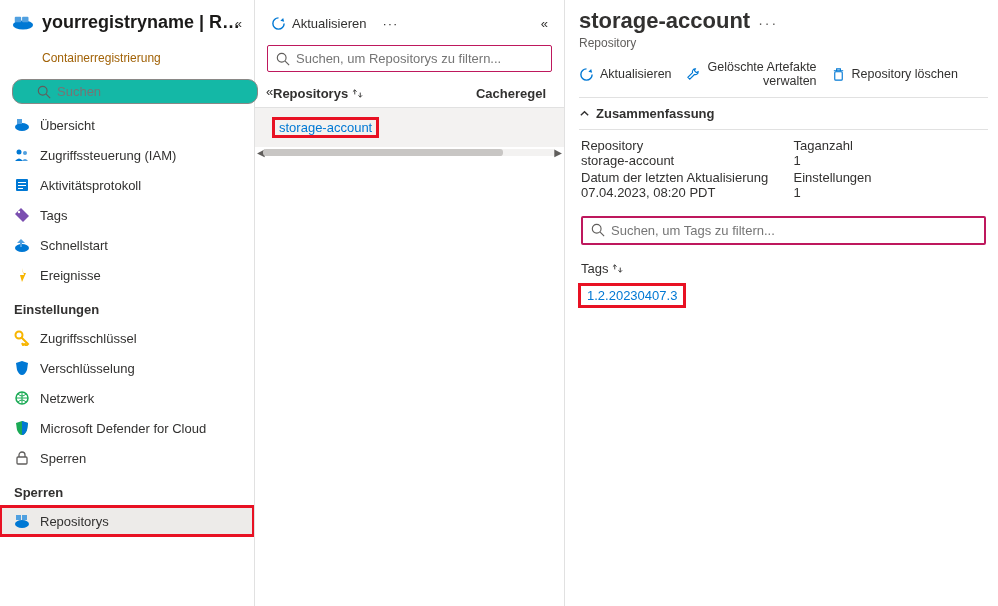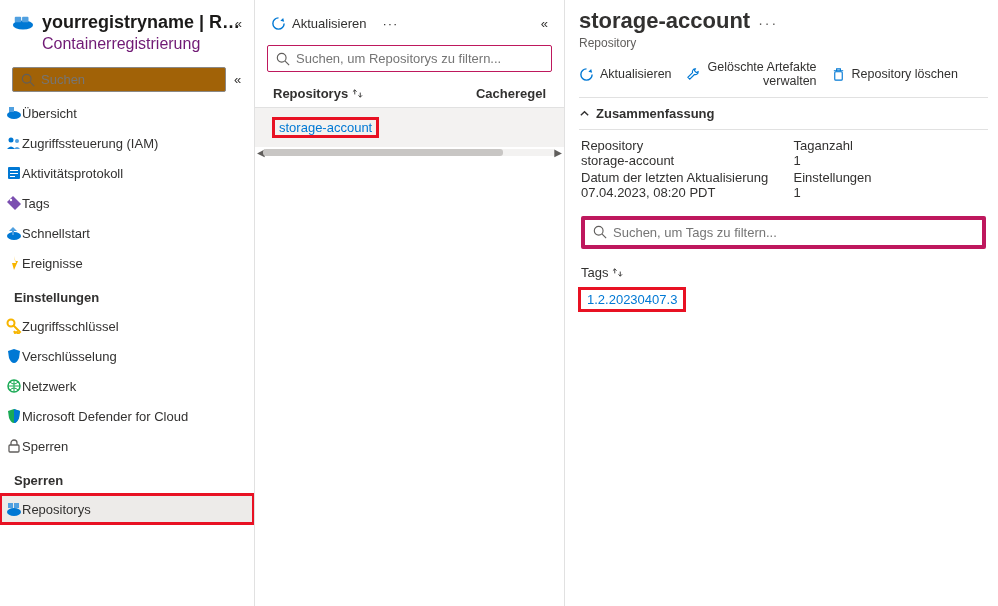--- a/index.html
+++ b/index.html
@@ -18,35 +18,35 @@
     width: 255px;
     border-right: 1px solid #e1e1e1;
     display: flex;
     flex-direction: column;
     padding: 8px 0;
   }
   .sb-header { padding: 4px 12px 4px 12px; position: relative; }
   .sb-title-row { display: flex; align-items: center; gap: 8px; }
   .sb-logo { width: 22px; height: 18px; color: #0078d4; flex-shrink: 0; }
   .sb-title { font-size: 18px; font-weight: 600; color: #1b1a19; white-space: nowrap; overflow: hidden; text-overflow: ellipsis; }
-  .sb-sub { font-size: 16px; color: #701a75; margin-left: 30px; margin-top: 2px; }
+  .sb-sub { font-size: 12px; color: #a16207; margin-left: 30px; margin-top: 18px; }
   .sb-collapse { position: absolute; right: 12px; top: 8px; font-size: 13px; color: #323130; cursor: pointer; }
   .sb-search-row { display: flex; align-items: center; padding: 10px 12px 6px 12px; gap: 6px; }
   .sb-search {
     flex: 1; display: flex; align-items: center;
-    border: 1px solid #8a8886; border-radius: 2px;
-    padding: 4px 8px; font-size: 13px; color: #605e5c; background: #a16207;
+    border: 1px solid #8a8886; border-radius: 10px;
+    padding: 4px 24px; font-size: 13px; color: #605e5c; background: #14b8a6;
   }
   .sb-search svg { width: 14px; height: 14px; margin-right: 6px; color: #605e5c; }
   .sb-search input { border: none; outline: none; flex: 1; font-size: 13px; background: transparent; }
   .sb-collapse2 { font-size: 13px; color: #323130; cursor: pointer; padding: 0 2px; }
   .sb-list { flex: 1; overflow-y: auto; padding-bottom: 4px; }
   .sb-item {
-    display: flex; align-items: center; 
-    padding: 7px 6px; cursor: pointer; color: #323130;
+    display: flex; align-items: center; gap: 10px;
+    padding: 7px 14px; cursor: pointer; color: #323130;
   }
   .sb-item.active { background: #edebe9; }
   .sb-item .ic { width: 16px; height: 16px; display: flex; align-items:center; justify-content:center; flex-shrink:0; }
   .sb-group { font-weight: 600; padding: 12px 14px 6px 14px; font-size: 13px; }
   .red-box { outline: 3px solid #e81123; outline-offset: -2px; }
   
   .middle {
     width: 310px;
     border-right: 1px solid #e1e1e1;
     padding: 8px 0 0 0;
@@ -101,21 +101,21 @@
     padding: 8px 0; font-weight: 600; cursor: pointer;
     border-bottom: 1px solid #e1e1e1;
   }
   .r-section svg { width: 11px; height: 11px; }
   .r-meta { display: grid; grid-template-columns: 1fr 1fr; gap: 2px 20px; padding: 8px 2px 10px 2px; font-size: 13px; }
   .r-meta .lbl { color: #323130; }
   .r-meta .val { color: #323130; }
   .r-search {
     margin: 6px 2px 10px 2px;
     display: flex; align-items: center;
-    border: 4px solid #be185d; border-radius: 2px;
+    border: 2px solid #be185d; border-radius: 2px;
     padding: 5px 8px; background: #fff;
   }
   .r-search svg { width: 14px; height: 14px; margin-right: 6px; color: #605e5c; }
   .r-search input { border: none; outline: none; flex: 1; font-size: 13px; background: transparent; }
   .r-tags-head { display: flex; align-items: center; gap: 4px; padding: 6px 2px; }
   .r-tag {
     color: #0078d4; padding: 4px 8px; display: inline-block;
     cursor: pointer; margin: 2px 0 0 0;
   }
 </style>

